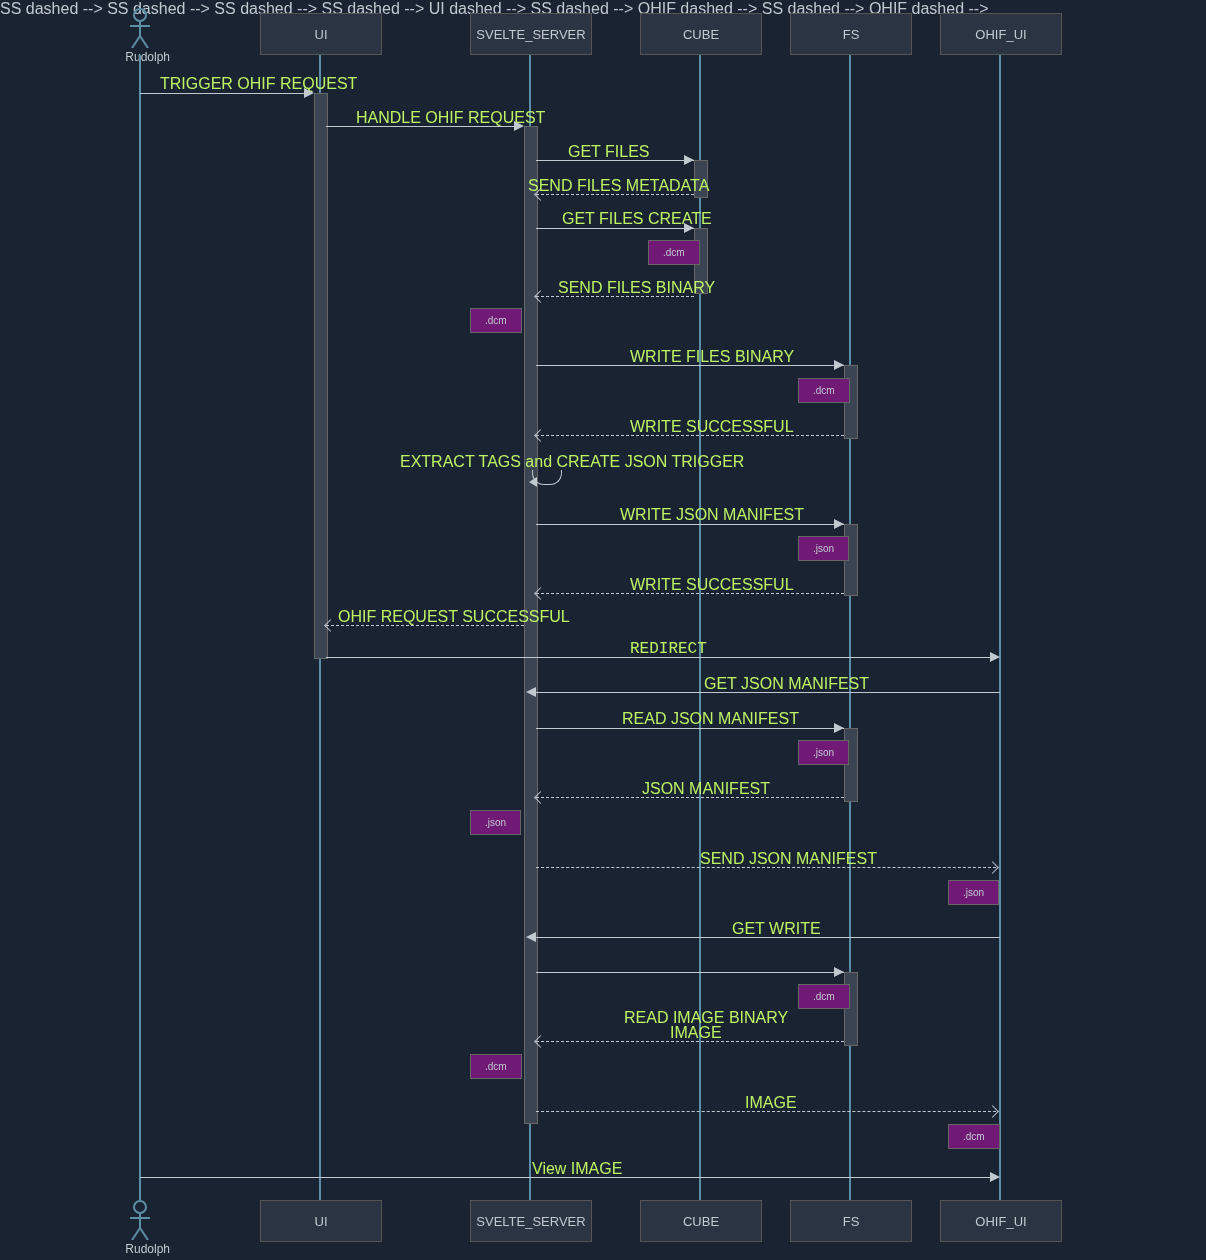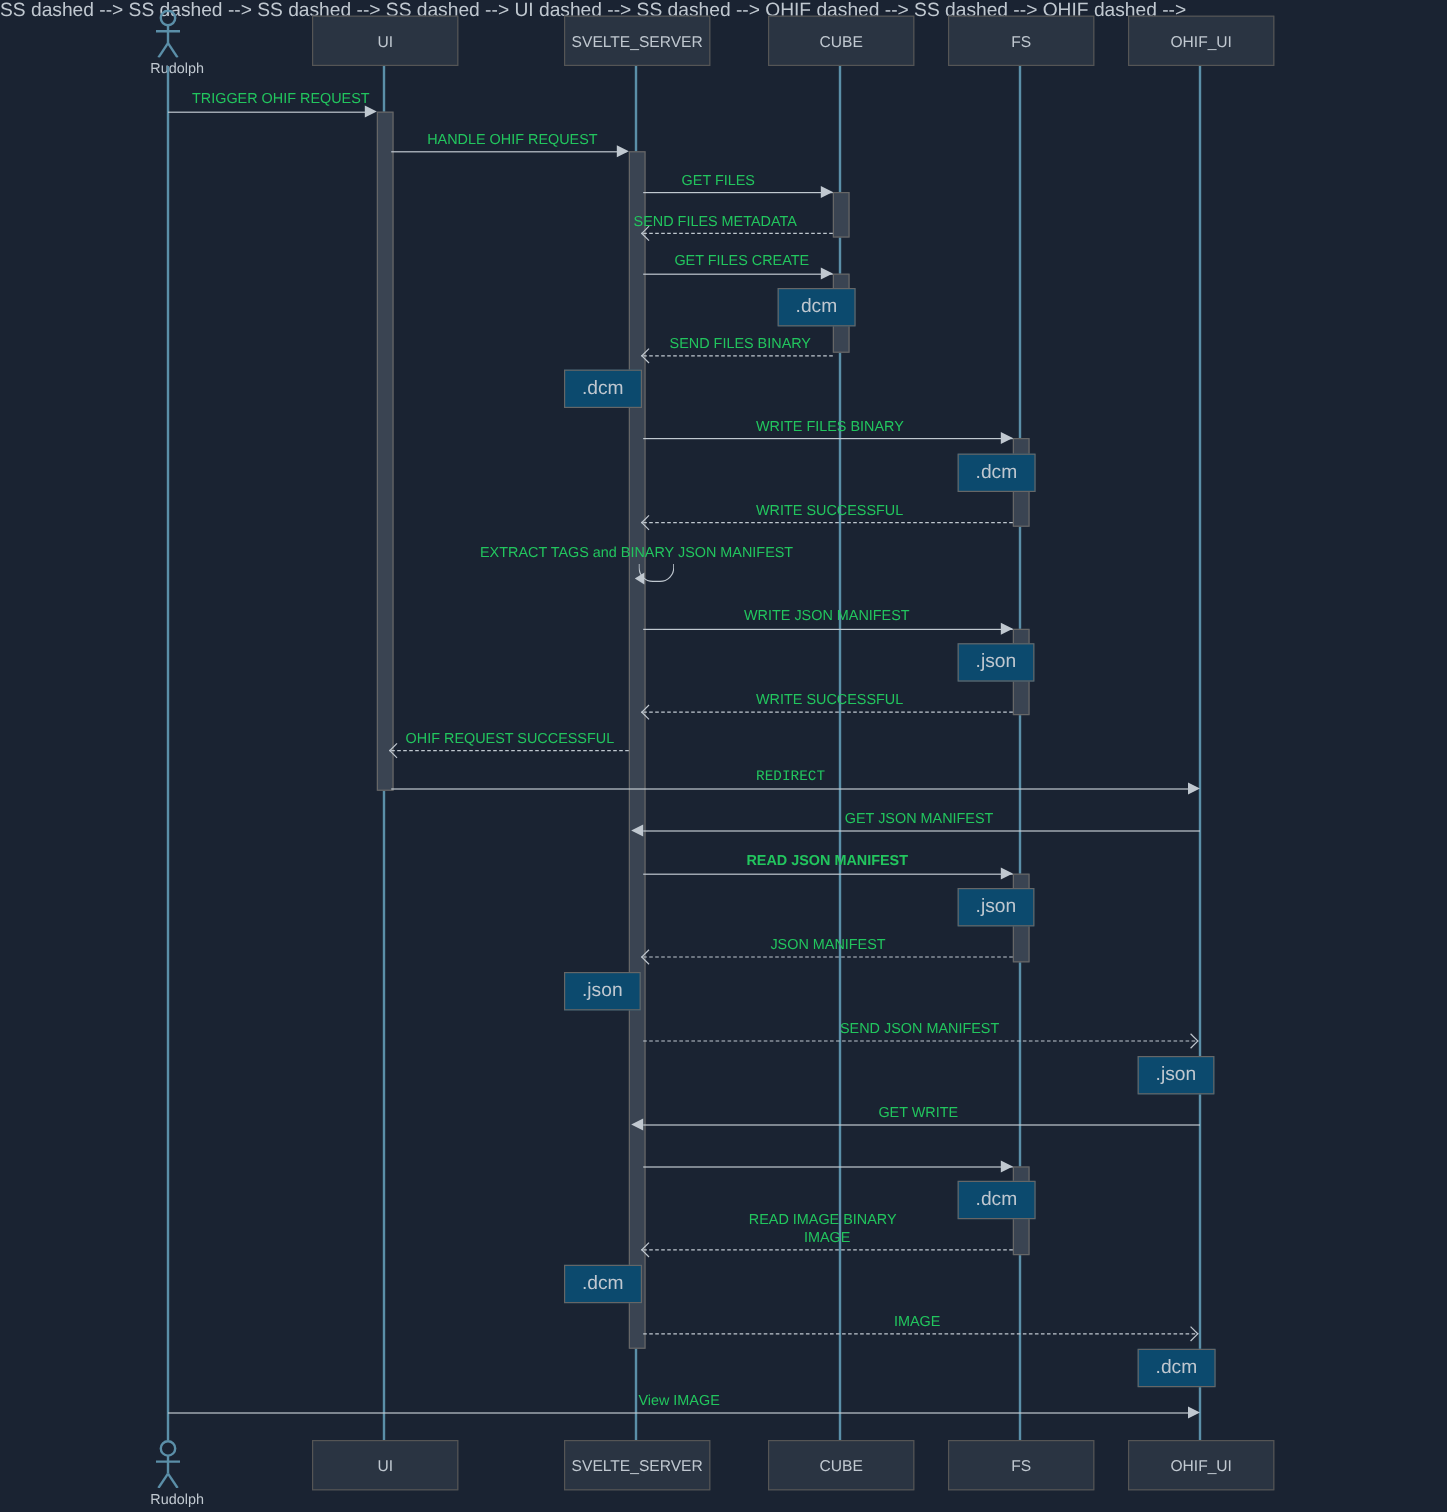--- a/index.html
+++ b/index.html
@@ -30,21 +30,21 @@
     background: #5b8fa8;
     top: 55px;
     bottom: 60px;
   }
   .activation {
     position: absolute;
     width: 12px;
     background: #3a4452;
     border: 1px solid #666;
   }
-  .msg { position: absolute; font-size: 12px; color: #22c55e; white-space: nowrap; }
+  .msg { position: absolute; font-size: 16px; color: #bef264; white-space: nowrap; }
   .arrow-line { position: absolute; height: 1px; background: #c0c8d0; }
   .arrow-line.dashed { background: none; border-top: 1px dashed #c0c8d0; }
   .arrow-head {
     position: absolute;
     width: 0; height: 0;
     border-top: 5px solid transparent;
     border-bottom: 5px solid transparent;
   }
   .arrow-head.right { border-left: 10px solid #c0c8d0; }
   .arrow-head.left  { border-right: 10px solid #c0c8d0; }
@@ -57,24 +57,24 @@
   }
   .arrow-head.open-left {
     border: none;
     width: 8px; height: 8px;
     border-top: 1px solid #c0c8d0;
     border-left: 1px solid #c0c8d0;
     transform: rotate(-45deg);
   }
   .note {
     position: absolute;
-    background: #0c4a6e;
+    background: #701a75;
     border: 1px solid #666;
     padding: 6px 14px;
-    font-size: 16px;
+    font-size: 10px;
     color: #c0c8d0;
   }
   .selfloop {
     position: absolute;
     width: 28px; height: 14px;
     border: 1px solid #c0c8d0;
     border-top: none;
     border-radius: 0 0 12px 12px;
   }
   .selfloop-head {
@@ -182,21 +182,21 @@
 
   
   <div class="note" style="left:798px; top:378px;">.dcm</div>
 
   SS dashed --&gt;
   <div class="msg" style="left:630px; top:418px;">WRITE SUCCESSFUL</div>
   <div class="arrow-line dashed" style="left:536px; top:435px; width:308px;"></div>
   <div class="arrow-head open-left" style="left:536px; top:431px;"></div>
 
   
-  <div class="msg" style="left:400px; top:453px;">EXTRACT TAGS and BINARY JSON MANIFEST</div>
+  <div class="msg" style="left:400px; top:453px;">EXTRACT TAGS and CREATE JSON TRIGGER</div>
   <div class="selfloop" style="left:532px; top:470px;"></div>
   <div class="selfloop-head" style="left:528px; top:478px; transform:rotate(-90deg);"></div>
 
   
   <div class="msg" style="left:620px; top:506px;">WRITE JSON MANIFEST</div>
   <div class="arrow-line" style="left:536px; top:524px; width:308px;"></div>
   <div class="arrow-head right" style="left:834px; top:519px;"></div>
 
   
   <div class="note" style="left:798px; top:536px;">.json</div>
@@ -215,21 +215,21 @@
   <div class="msg" style="left:630px; top:640px;font-family:Liberation Mono, monospace;">REDIRECT</div>
   <div class="arrow-line" style="left:326px; top:657px; width:670px;"></div>
   <div class="arrow-head right" style="left:990px; top:652px;"></div>
 
   
   <div class="msg" style="left:704px; top:675px;">GET JSON MANIFEST</div>
   <div class="arrow-line" style="left:536px; top:692px; width:464px;"></div>
   <div class="arrow-head left" style="left:526px; top:687px;"></div>
 
   
-  <div class="msg" style="left:622px; top:710px;font-weight:bold;">READ JSON MANIFEST</div>
+  <div class="msg" style="left:622px; top:710px;">READ JSON MANIFEST</div>
   <div class="arrow-line" style="left:536px; top:728px; width:308px;"></div>
   <div class="arrow-head right" style="left:834px; top:723px;"></div>
 
   
   <div class="note" style="left:798px; top:740px;">.json</div>
 
   SS dashed --&gt;
   <div class="msg" style="left:642px; top:780px;">JSON MANIFEST</div>
   <div class="arrow-line dashed" style="left:536px; top:797px; width:308px;"></div>
   <div class="arrow-head open-left" style="left:536px; top:793px;"></div>

